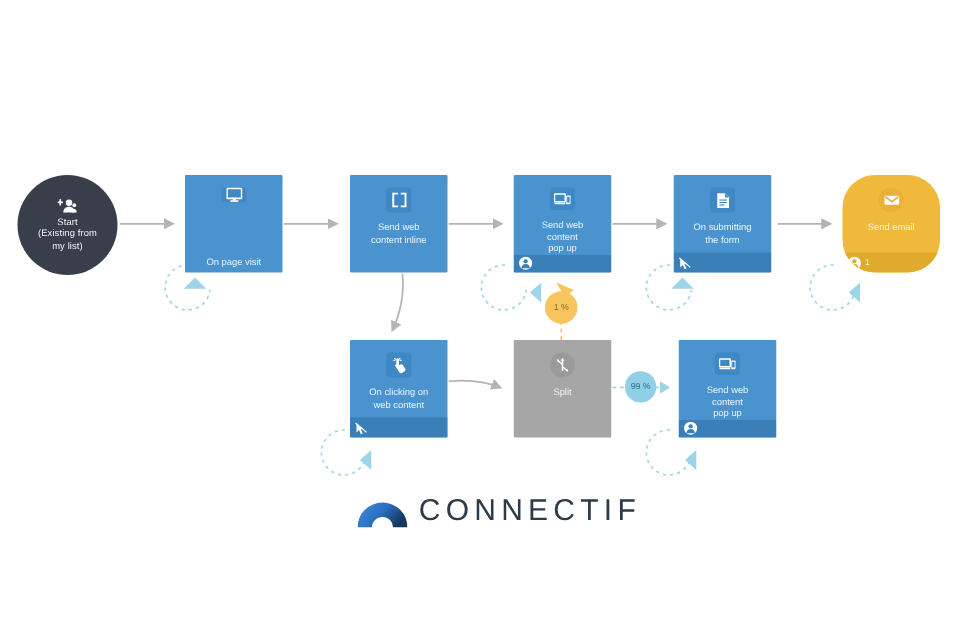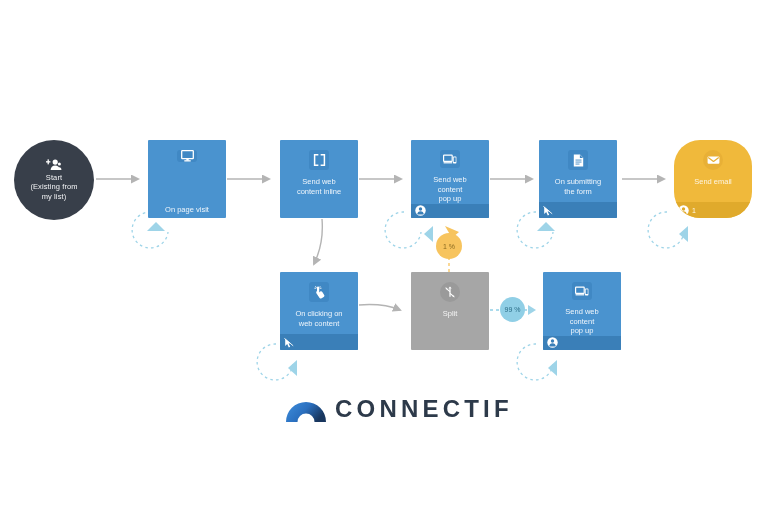--- a/index.html
+++ b/index.html
@@ -140,21 +140,21 @@
     position: absolute;
     left: 286px;
     top: 396px;
     display: flex;
     align-items: center;
     gap: 9px;
     z-index: 3;
   }
   .logo-text {
     font-size: 24px;
-    font-weight: bold;
+    font-weight: normal;
     letter-spacing: 4.2px;
     color: #2d3a4a;
     line-height: 1;
   }
 </style>
 </head>
 <body>
 
 <div id="canvas">
 

